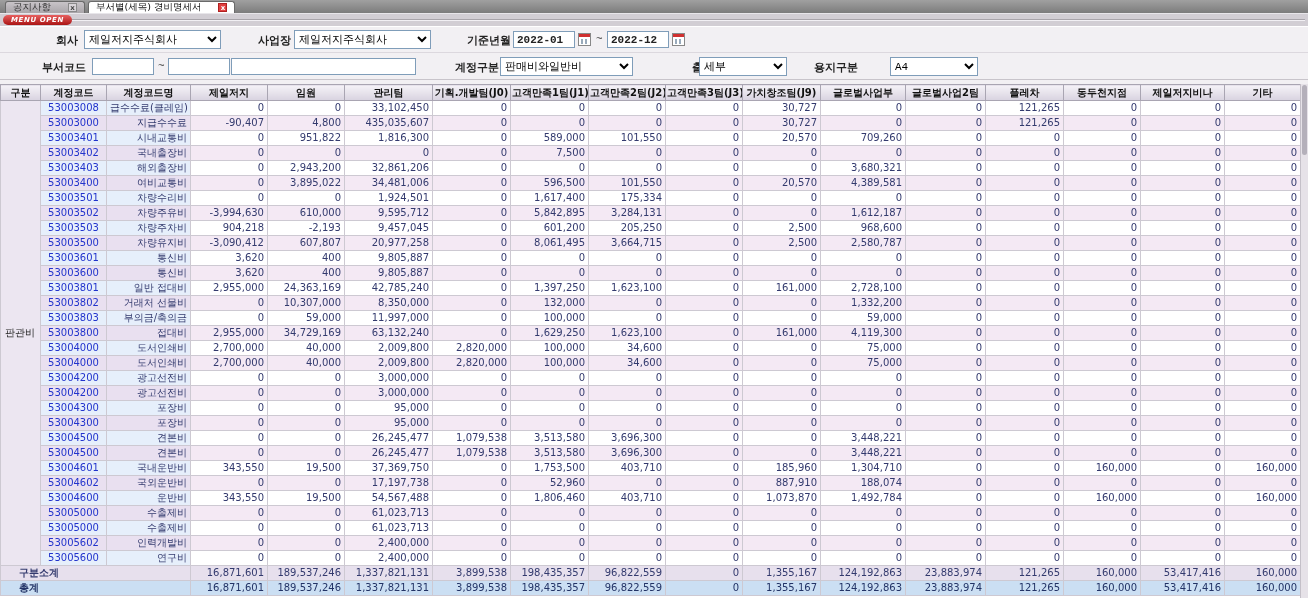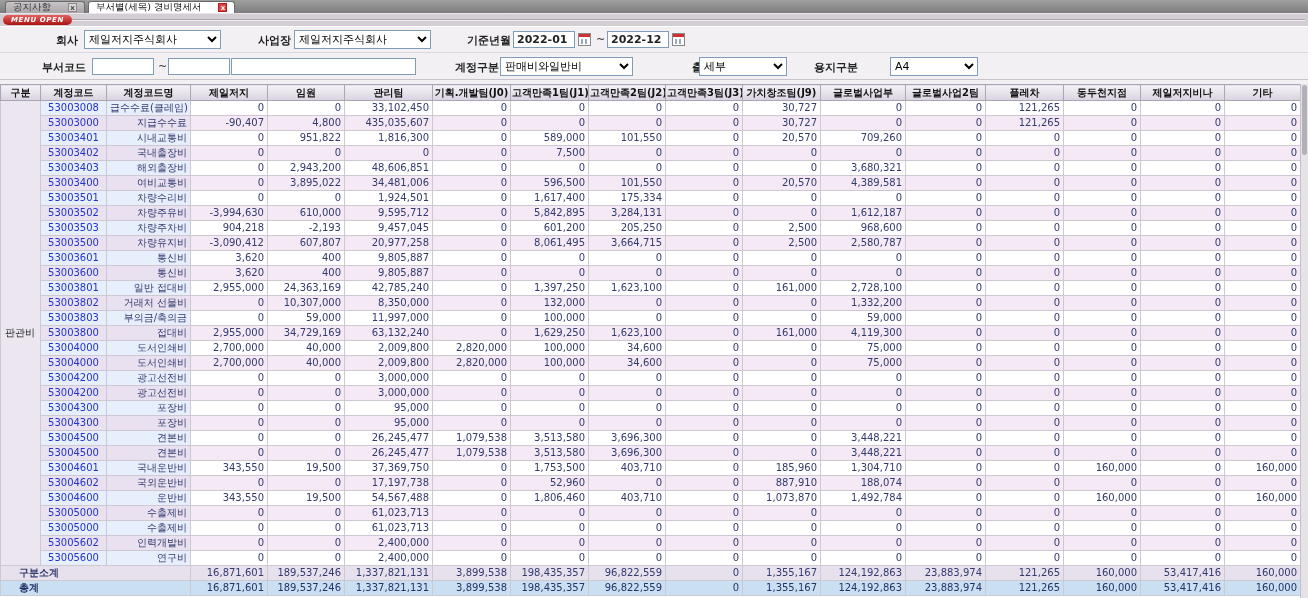--- a/index.html
+++ b/index.html
@@ -15,21 +15,21 @@
   .tab.inactive{background:linear-gradient(#c8c4c8,#aaa6aa);color:#333;}
   .tab.active{background:#ffffff;color:#111;}
   .tab-close{width:9px;height:9px;font-size:7px;line-height:8px;text-align:center;border:1px solid #8a8a8a;background:#d8d4d8;color:#444;font-weight:bold;}
   .tab.active .tab-close{background:#e04040;border-color:#b02020;color:#fff;}
   
   .menubar{height:13px;background:#d2ced4;position:relative;border-top:1px solid #e8e6ea;}
   .menu-open{position:absolute;left:3px;top:1px;height:10px;padding:0 8px;background:linear-gradient(#e86060,#aa1414);color:#fff;font-size:7px;font-weight:bold;letter-spacing:.6px;border-radius:6px;line-height:10px;font-style:italic;}
   .menu-line{position:absolute;left:72px;right:3px;top:5px;height:2px;border-top:1px solid #a8a4aa;border-bottom:1px solid #f2f0f4;}
   
   .filters{position:absolute;top:26px;left:0;right:0;height:58px;background:#f2f0f3;font-size:11px;border-top:1px solid #fff;}
-  .frow{position:absolute;left:0;right:0;height:26px;}
+  .frow{position:absolute;left:0;right:0;height:26px;font-family:Liberation Mono, monospace;}
   .frow1{top:0;border-bottom:1px solid #dcd8de;}
   .frow2{top:27px;border-bottom:1px solid #c8c4ca;}
   .flabel{position:absolute;top:6px;font-weight:bold;color:#222;white-space:nowrap;}
   .fsel{position:absolute;top:3px;height:19px;font-size:11px;font-family:inherit;border:1px solid #7f9db9;background:#fff;}
   .finput{position:absolute;top:4px;height:17px;font-size:11px;font-family:inherit;border:1px solid #7f9db9;background:#fff;padding:0 3px;}
   .fdate{font-weight:bold;color:#222;text-align:left;}
   .tilde{position:absolute;top:6px;color:#333;}
   .cal{position:absolute;top:6px;width:13px;height:13px;background:#fff;border:1px solid #888;cursor:pointer;}
   .cal::before{content:"";position:absolute;left:0;right:0;top:0;height:3px;background:#d03030;}
   .cal::after{content:"";position:absolute;left:2px;right:2px;top:5px;height:5px;background:repeating-linear-gradient(90deg,#9ab 0 2px,transparent 2px 4px);}
@@ -223,21 +223,21 @@
           <td class="num">0</td>
           <td class="num">0</td>
           <td class="num">0</td>
           <td class="num">0</td>
         </tr>
         <tr>
           <td class="code">53003403</td>
           <td class="name">해외출장비</td>
           <td class="num">0</td>
           <td class="num">2,943,200</td>
-          <td class="num">48,606,851</td>
+          <td class="num">32,861,206</td>
           <td class="num">0</td>
           <td class="num">0</td>
           <td class="num">0</td>
           <td class="num">0</td>
           <td class="num">0</td>
           <td class="num">3,680,321</td>
           <td class="num">0</td>
           <td class="num">0</td>
           <td class="num">0</td>
           <td class="num">0</td>

